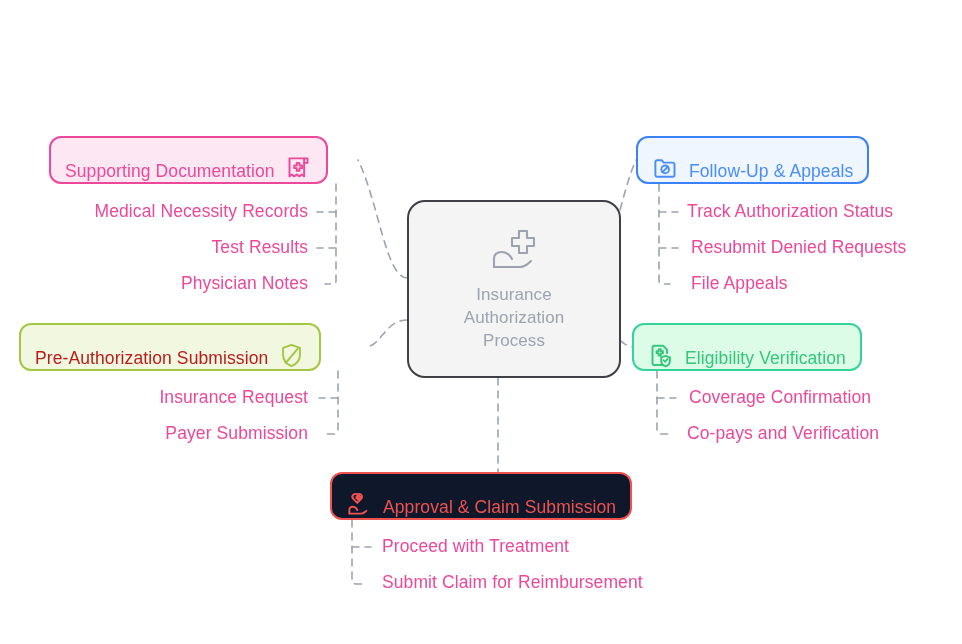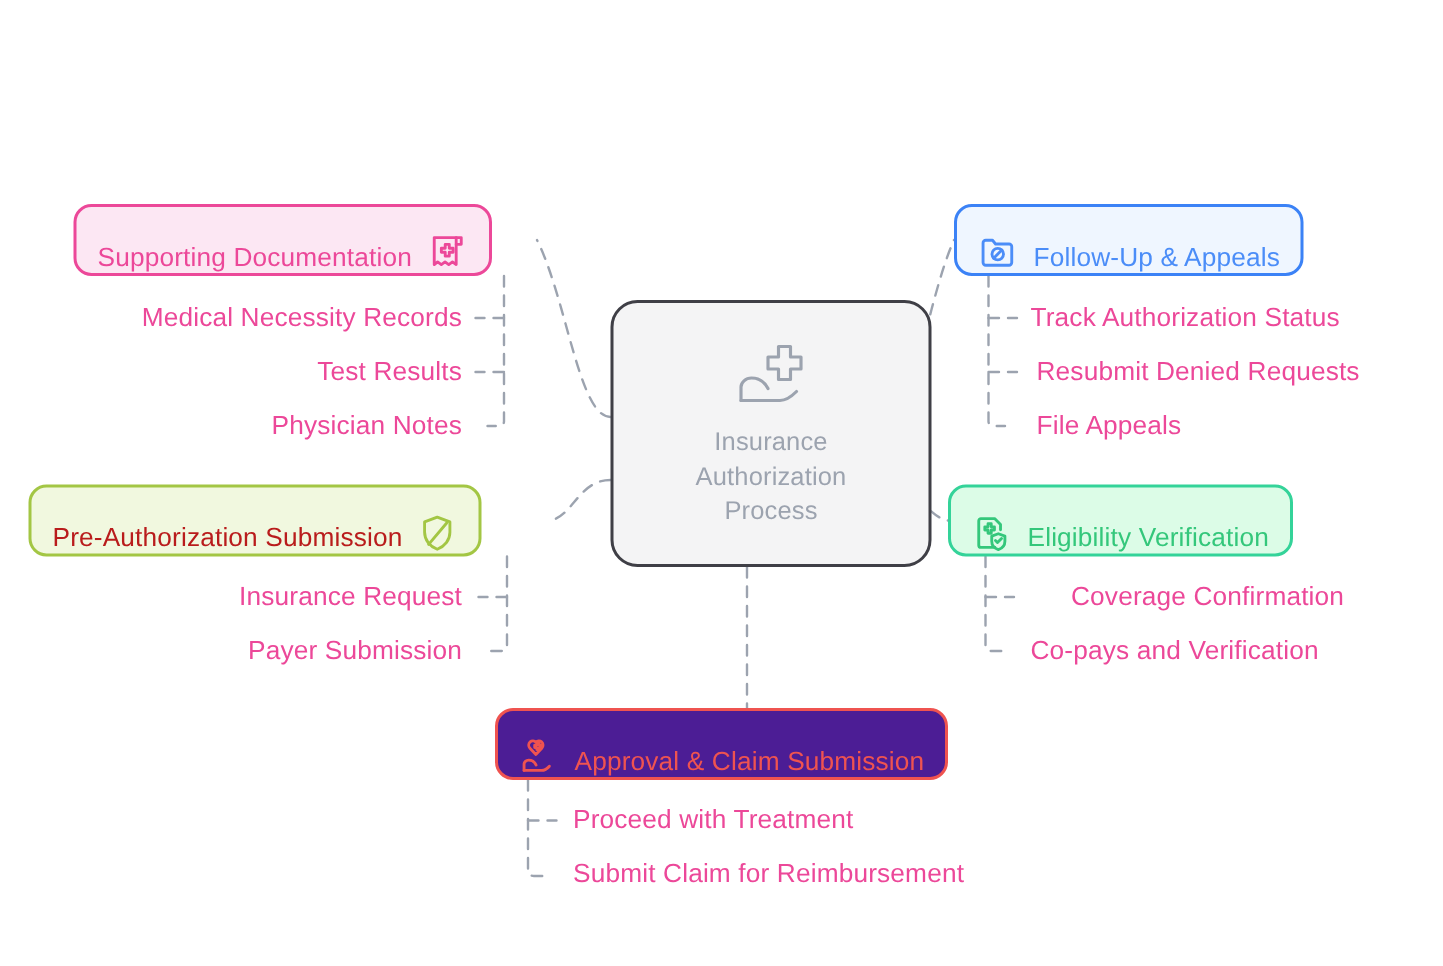--- a/index.html
+++ b/index.html
@@ -146,24 +146,24 @@
 
   <div class="branch" style="left:632px;top:323px;background:#dcfce7;border-color:#34d399;">
     <svg viewBox="0 0 24 24" fill="none" stroke="#34c77b" stroke-width="1.7" stroke-linecap="round" stroke-linejoin="round" xmlns="http://www.w3.org/2000/svg">
       <path d="M13.6 20.4H5.3a1.3 1.3 0 0 1-1.3-1.3V4.6a1.3 1.3 0 0 1 1.3-1.3h8.1l3.5 3.5v3.1"></path>
       <path d="M7.6 8.2h1.9V6.3h1.9v1.9h1.9v1.9h-1.9V12H9.5v-1.9H7.6z"></path>
       <path d="M15.6 12.3 11.7 13.7v3c0 2.3 1.6 4.2 3.9 5 2.3-.8 3.9-2.7 3.9-5v-3z"></path>
       <path d="M13.9 16.3l1.2 1.2 2.4-2.4"></path>
     </svg>
     <span class="blabel" style="color:#34c77b;">Eligibility Verification</span>
   </div>
-  <div class="leaf" style="left:689px;top:387px;margin-left:25px;">Coverage Confirmation</div>
+  <div class="leaf" style="left:689px;top:387px;">Coverage Confirmation</div>
   <div class="leaf" style="left:687px;top:423px;">Co-pays and Verification</div>
 
-  <div class="branch" style="left:330px;top:472px;background:#4c1d95;border-color:#ef5350;">
+  <div class="branch" style="left:330px;top:472px;background:#0f172a;border-color:#ef5350;">
     <svg viewBox="0 0 24 24" fill="none" stroke="#ef5350" stroke-width="1.7" stroke-linecap="round" stroke-linejoin="round" xmlns="http://www.w3.org/2000/svg">
       <path d="M13.4 3.2c-1-.9-2.5-.8-3.4.2-.9-1-2.4-1.1-3.4-.2-1.1 1-1.1 2.7-.1 3.8l3.5 3.6 3.5-3.6c1-1.1 1-2.8-.1-3.8z"></path>
       <path d="M9.3 5.2h1.3V3.9h1.3v1.3h1.3v1.3h-1.3v1.3h-1.3V6.5H9.3z"></path>
       <path d="M3 20.1h10.4c1.8 0 3.5-1.2 4.6-2.5"></path>
       <path d="M3 20.1v-3.7c0-1.3 1.2-2.4 2.7-2.4 2 0 3.7 1.3 4.4 2.9"></path>
     </svg>
     <span class="blabel" style="color:#ef5350;">Approval &amp; Claim Submission</span>
   </div>
   <div class="leaf" style="left:382px;top:536px;">Proceed with Treatment</div>
   <div class="leaf" style="left:382px;top:572px;">Submit Claim for Reimbursement</div>

